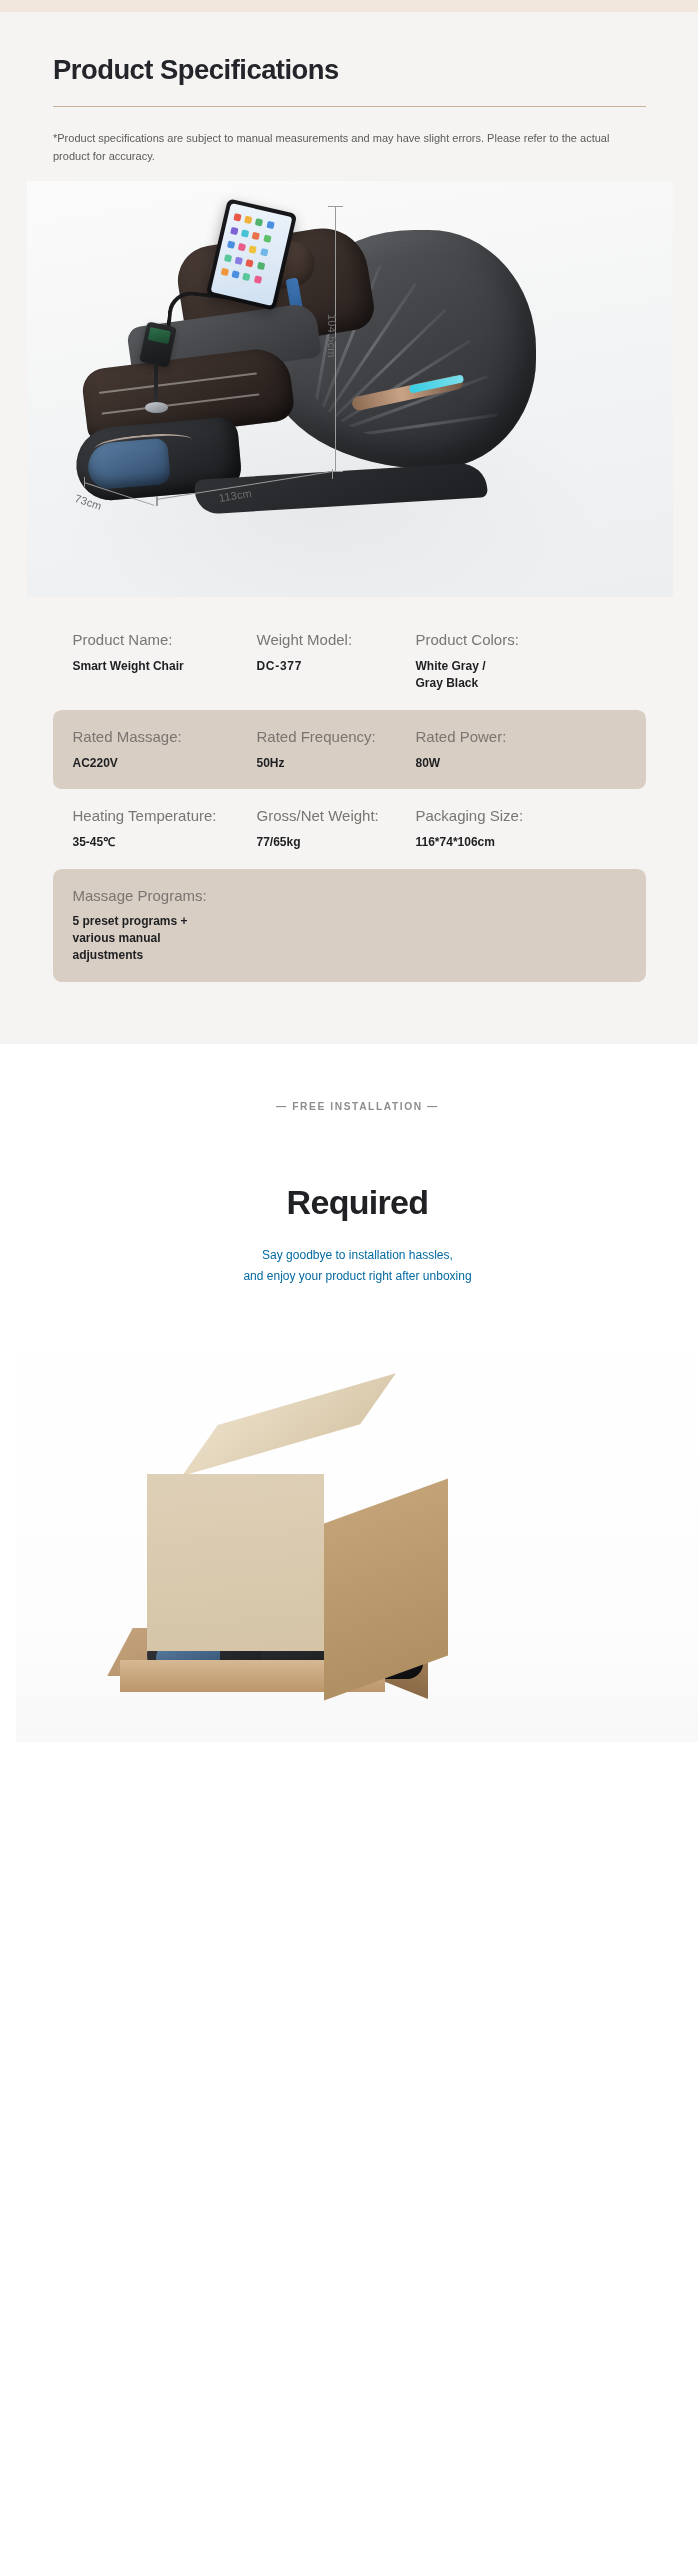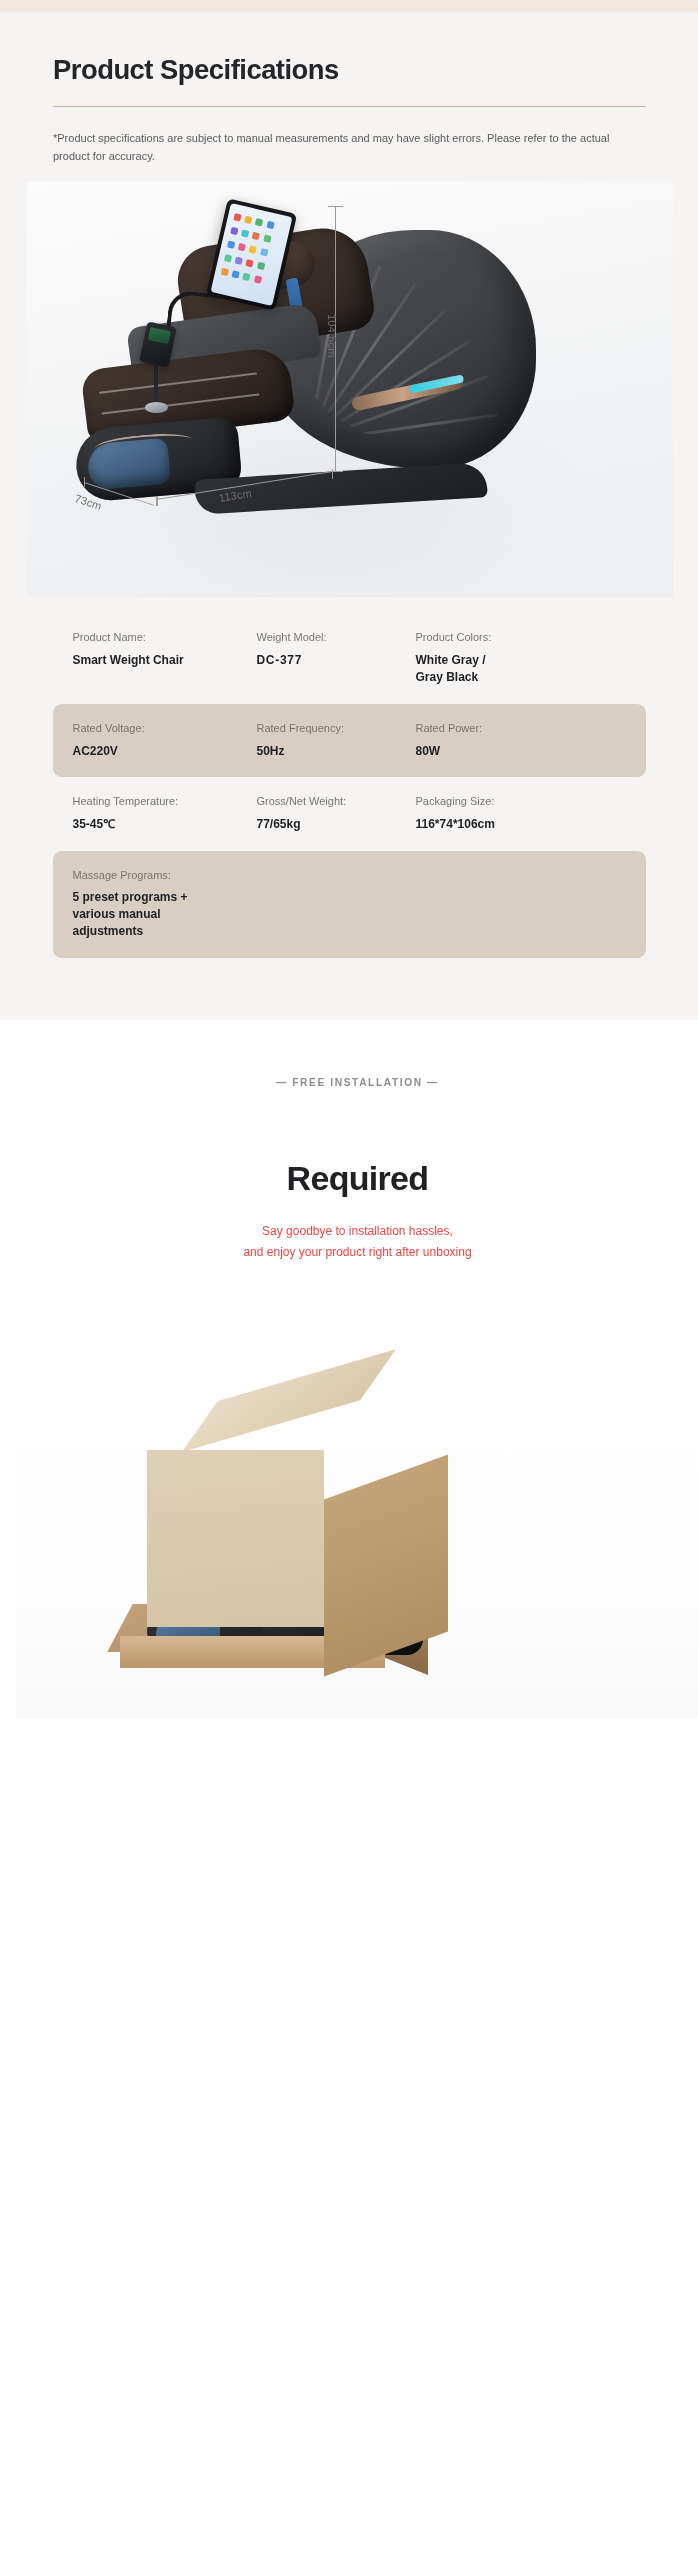--- a/index.html
+++ b/index.html
@@ -184,21 +184,21 @@
   .spec-row {
     display:flex; border-radius:8.8px;
     padding:16px 19.5px 17.7px 19.5px;
   }
   .spec-row.alt { background:#d9cec4; }
   .spec-cell { flex:1 1 0; padding-right:10.6px; }
   .spec-cell.c1 { flex:0 0 184px; }
   .spec-cell.c2 { flex:0 0 159px; }
   .spec-cell.c3 { flex:1 1 auto; }
   .spec-label {
-    font-size:11px; color:#7a7570; line-height:1.5; margin-bottom:6.2px;
+    font-size:15px; color:#7a7570; line-height:1.5; margin-bottom:6.2px;
   }
   .spec-value {
     font-size:12px; color:#1e1f22; font-weight:bold; line-height:1.42;
   }
   .spec-value.mono { letter-spacing:0.7px; }
   .spec-row.wide .spec-cell.c1 { flex:0 0 184px; }
   .spec-row.wide .spec-cell.c2 { flex:1 1 auto; }
 
   
   .install-section {
@@ -206,21 +206,21 @@
   }
   .eyebrow {
     font-size:10.2px; color:#8d8d8d; letter-spacing:1.6px; font-weight:bold;
   }
   .install-head {
     margin-top:30px;
     font-size:34px; font-weight:bold; color:#202124;
     line-height:1.18; letter-spacing:-0.7px;
   }
   .install-sub {
-    margin-top:23px; font-size:12px; color:#ef4444; line-height:1.72;
+    margin-top:23px; font-size:12px; color:#0369a1; line-height:1.72;
   }
 
   
   .unbox-wrap { position:relative; height:425px; margin-top:30px; }
   .unbox-stage {
     position:absolute; left:0; top:0; width:699px; height:425px;
     background:linear-gradient(180deg,#ffffff 0%,#fdfdfd 70%,#f8f8f8 100%);
   }
   .tray-top {
     position:absolute; left:104px; top:311px; width:301px; height:48px;
@@ -386,21 +386,21 @@
           <div class="spec-value mono">DC-377</div>
         </div>
         <div class="spec-cell c3">
           <div class="spec-label">Product Colors:</div>
           <div class="spec-value" style="max-width:99px;">White Gray / Gray Black</div>
         </div>
       </div>
 
       <div class="spec-row alt">
         <div class="spec-cell c1">
-          <div class="spec-label">Rated Voltage:</div>
+          <div class="spec-label">Rated Massage:</div>
           <div class="spec-value">AC220V</div>
         </div>
         <div class="spec-cell c2">
           <div class="spec-label">Rated Frequency:</div>
           <div class="spec-value">50Hz</div>
         </div>
         <div class="spec-cell c3">
           <div class="spec-label">Rated Power:</div>
           <div class="spec-value">80W</div>
         </div>

